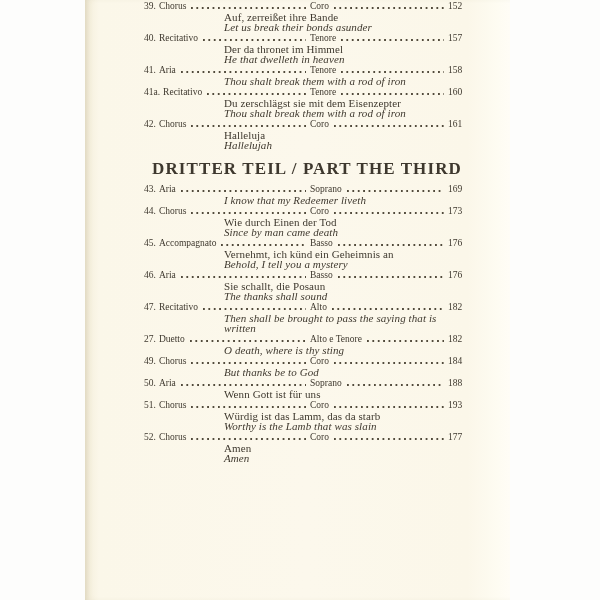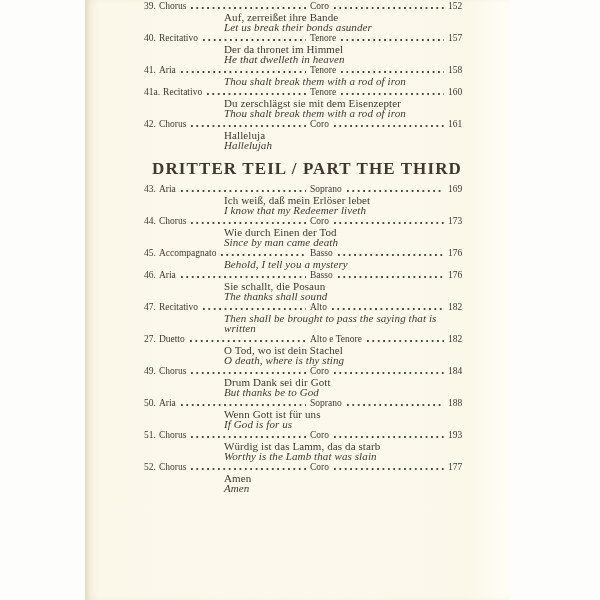--- a/index.html
+++ b/index.html
@@ -168,21 +168,20 @@
     <div class="entry-main">
       <span class="entry-left">
         <span class="entry-no">43.</span>
         <span class="entry-title">Aria</span>
         <span class="leader"></span>
       </span>
       <span class="entry-voice">Soprano</span>
       <span class="leader"></span>
       <span class="entry-page">169</span>
     </div>
-    <div class="sub german">Ich weiß, daß mein Erlöser lebet</div>
     <div class="sub english">I know that my Redeemer liveth</div>
   </div>
 
   <div class="entry">
     <div class="entry-main">
       <span class="entry-left">
         <span class="entry-no">44.</span>
         <span class="entry-title">Chorus</span>
         <span class="leader"></span>
       </span>
@@ -198,20 +197,21 @@
     <div class="entry-main">
       <span class="entry-left">
         <span class="entry-no">45.</span>
         <span class="entry-title">Accompagnato</span>
         <span class="leader"></span>
       </span>
       <span class="entry-voice">Basso</span>
       <span class="leader"></span>
       <span class="entry-page">176</span>
     </div>
+    <div class="sub german">Vernehmt, ich künd ein Geheimnis an</div>
     <div class="sub english">Behold, I tell you a mystery</div>
   </div>
 
   <div class="entry">
     <div class="entry-main">
       <span class="entry-left">
         <span class="entry-no">46.</span>
         <span class="entry-title">Aria</span>
         <span class="leader"></span>
       </span>
@@ -241,52 +241,49 @@
     <div class="entry-main">
       <span class="entry-left">
         <span class="entry-no">27.</span>
         <span class="entry-title">Duetto</span>
         <span class="leader"></span>
       </span>
       <span class="entry-voice">Alto e Tenore</span>
       <span class="leader"></span>
       <span class="entry-page">182</span>
     </div>
-    <div class="sub german">O Tod, wo ist dein Stachel</div>
     <div class="sub english">O death, where is thy sting</div>
   </div>
 
   <div class="entry">
     <div class="entry-main">
       <span class="entry-left">
         <span class="entry-no">49.</span>
         <span class="entry-title">Chorus</span>
         <span class="leader"></span>
       </span>
       <span class="entry-voice">Coro</span>
       <span class="leader"></span>
       <span class="entry-page">184</span>
     </div>
-    <div class="sub german">Drum Dank sei dir Gott</div>
     <div class="sub english">But thanks be to God</div>
   </div>
 
   <div class="entry">
     <div class="entry-main">
       <span class="entry-left">
         <span class="entry-no">50.</span>
         <span class="entry-title">Aria</span>
         <span class="leader"></span>
       </span>
       <span class="entry-voice">Soprano</span>
       <span class="leader"></span>
       <span class="entry-page">188</span>
     </div>
     <div class="sub german">Wenn Gott ist für uns</div>
-    <div class="sub english">If God is for us</div>
   </div>
 
   <div class="entry">
     <div class="entry-main">
       <span class="entry-left">
         <span class="entry-no">51.</span>
         <span class="entry-title">Chorus</span>
         <span class="leader"></span>
       </span>
       <span class="entry-voice">Coro</span>

